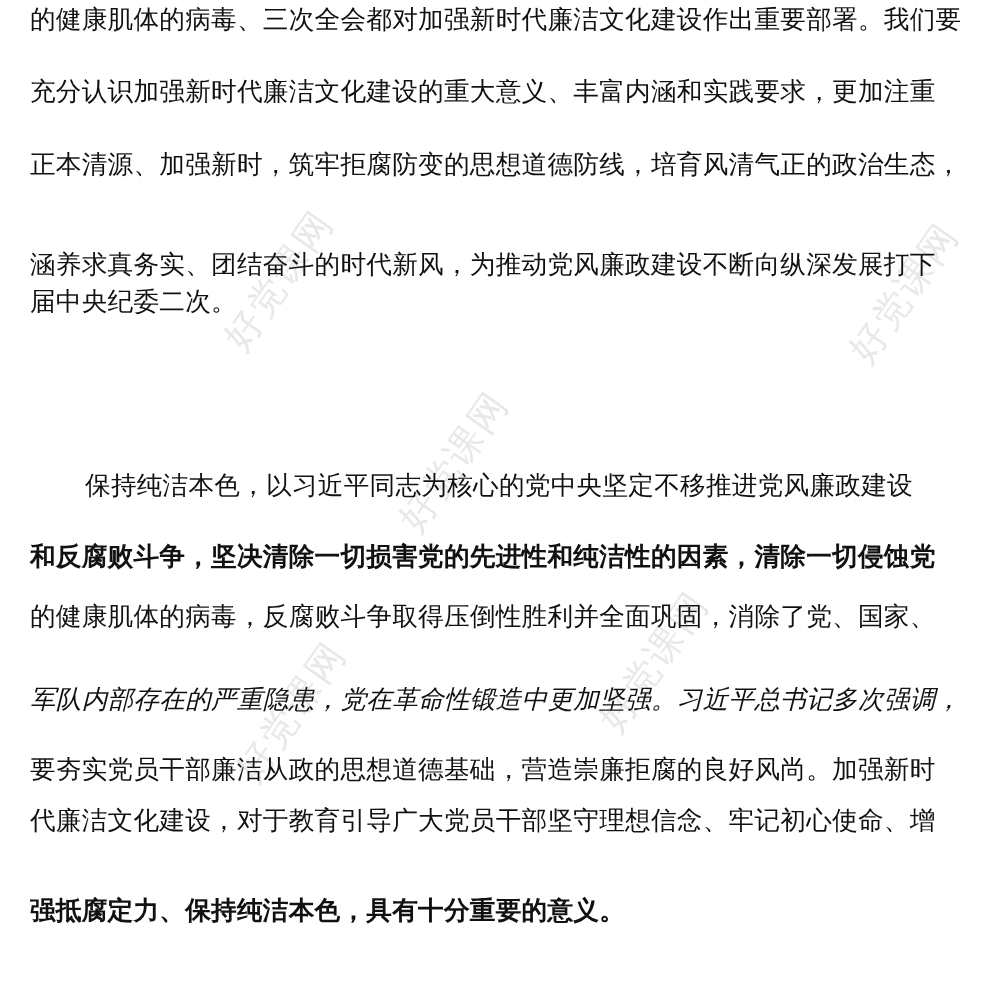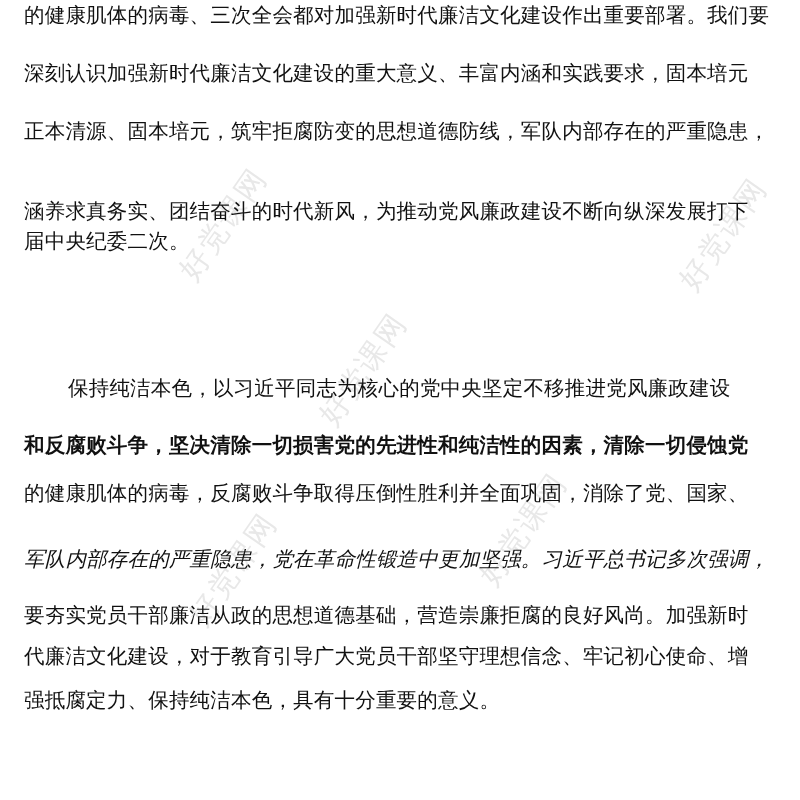--- a/index.html
+++ b/index.html
@@ -21,30 +21,30 @@
 <div class="page">
 
   <div class="wm" style="left:170px; top:265px;">好党课网</div>
   <div class="wm" style="left:310px; top:410px;">好党课网</div>
   <div class="wm" style="left:180px; top:610px;">好党课网</div>
   <div class="wm" style="left:470px; top:570px;">好党课网</div>
   <div class="wm" style="left:670px; top:275px;">好党课网</div>
 
   <div>
     <div class="line" style="top:2px;">的健康肌体的病毒、三次全会都对加强新时代廉洁文化建设作出重要部署。我们要</div>
-    <div class="line" style="top:60px;">深刻认识加强新时代廉洁文化建设的重大意义、丰富内涵和实践要求，固本培元</div>
-    <div class="line" style="top:118px;">正本清源、固本培元，筑牢拒腐防变的思想道德防线，军队内部存在的严重隐患，</div>
+    <div class="line" style="top:60px;">充分认识加强新时代廉洁文化建设的重大意义、丰富内涵和实践要求，更加注重</div>
+    <div class="line" style="top:118px;">正本清源、加强新时，筑牢拒腐防变的思想道德防线，培育风清气正的政治生态，</div>
     <div class="line" style="top:180px;margin-top:18px;">涵养求真务实、团结奋斗的时代新风，为推动党风廉政建设不断向纵深发展打下</div>
     <div class="line" style="top:228px;">届中央纪委二次。</div>
   </div>
 
 
   <div>
     <div class="line indent" style="top:375px;">保持纯洁本色，以习近平同志为核心的党中央坚定不移推进党风廉政建设</div>
     <div class="line" style="top:432px;font-weight:bold;">和反腐败斗争，坚决清除一切损害党的先进性和纯洁性的因素，清除一切侵蚀党</div>
     <div class="line" style="top:480px;">的健康肌体的病毒，反腐败斗争取得压倒性胜利并全面巩固，消除了党、国家、</div>
     <div class="line" style="top:546px;font-style:italic;">军队内部存在的严重隐患，党在革命性锻造中更加坚强。习近平总书记多次强调，</div>
     <div class="line" style="top:602px;">要夯实党员干部廉洁从政的思想道德基础，营造崇廉拒腐的良好风尚。加强新时</div>
     <div class="line" style="top:643px;">代廉洁文化建设，对于教育引导广大党员干部坚守理想信念、牢记初心使命、增</div>
-    <div class="line" style="top:687px;">强抵腐定力、保持纯洁本色，具有十分重要的意义。</div>
+    <div class="line" style="top:715px;font-weight:bold;">强抵腐定力、保持纯洁本色，具有十分重要的意义。</div>
   </div>
 
 </div>
 
 </body></html>

